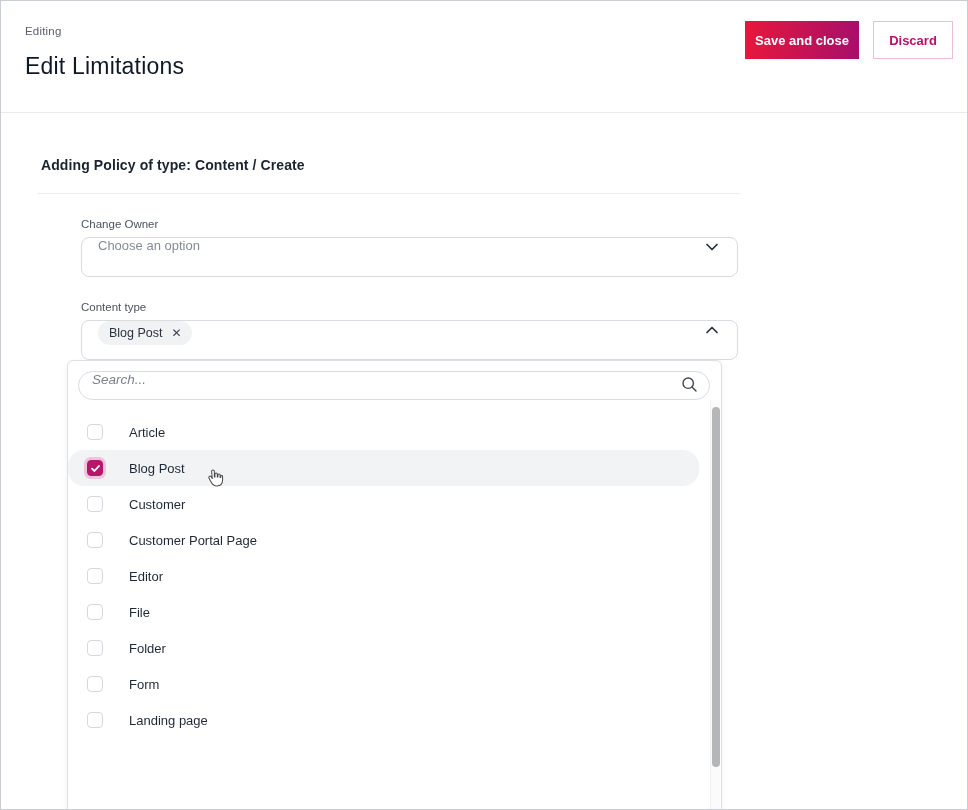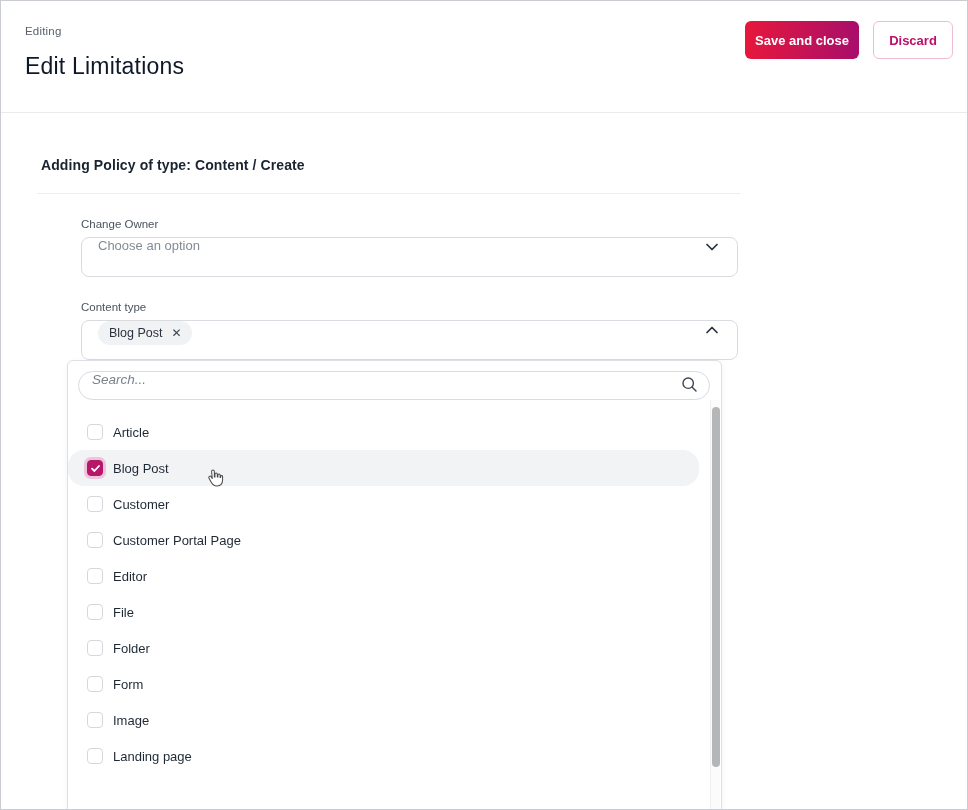--- a/index.html
+++ b/index.html
@@ -5,21 +5,21 @@
   * { margin:0; padding:0; box-sizing:border-box; }
   html,body { background:#fff; }
   body { font-family:"Liberation Sans", sans-serif; width:968px; height:810px; overflow:hidden; }
   .screen { position:relative; width:968px; height:810px; background:#ffffff; border:1px solid #c9ccd1; overflow:hidden; }
 
   
   .header { position:relative; height:112px; border-bottom:1px solid #ebebeb; padding:24px; }
   .eyebrow { font-size:11.5px; color:#59626e; letter-spacing:.2px; }
   .page-title { margin-top:16px; font-size:23px; font-weight:400; color:#0f1826; letter-spacing:.2px; }
   .header-actions { position:absolute; top:20px; right:14px; display:flex; gap:14px; }
-  .btn { height:38px; border-radius:6px; font-size:13px; font-weight:600; cursor:pointer; display:flex; align-items:center; justify-content:center; font-family:"Liberation Sans", sans-serif; }
+  .btn { height:38px; border-radius:0; font-size:13px; font-weight:600; cursor:pointer; display:flex; align-items:center; justify-content:center; font-family:"Liberation Sans", sans-serif; }
   .btn-primary { width:114px; border:none; color:#fff; background:linear-gradient(90deg,#e7173c 0%,#a80e6b 100%); }
   .btn-secondary { width:80px; background:#fff; border:1px solid #f0bcd4; color:#bd0f6a; }
 
   
   .main { padding:44px 0 0 40px; }
   .section-title { font-size:14px; font-weight:700; color:#1a2330; letter-spacing:.1px; }
   .section-divider { border:none; border-top:1px solid #ededed; margin:20px 0 0 -4px; width:703px; }
 
   .fields { margin-left:40px; width:657px; }
   .field-label { margin-top:24px; font-size:11.5px; color:#4b545f; }
@@ -39,21 +39,21 @@
   .search-input { width:100%; height:29px; border:1px solid #d8dbe0; border-radius:15px; padding:0 36px 12px 13px;
                   font-size:13.5px; color:#2a3340; font-family:"Liberation Sans", sans-serif; outline:none;font-style:italic; }
   .search-input::placeholder { color:#7a828c; }
   .search-icon { position:absolute; right:12px; top:6px; width:17px; height:17px; }
 
   .option-list { margin-top:14px; }
   .option-row { position:relative; height:36px; display:flex; align-items:center; margin:0 22px 0 0; padding-left:19px; cursor:pointer; }
   .option-row.highlight { background:#f2f3f5; border-radius:16px; }
   .checkbox { width:16px; height:16px; border:1px solid #d4d8dd; border-radius:4px; background:#fff; flex:none; }
   .checkbox.checked { background:#b5176b; border-color:#b5176b; box-shadow:0 0 0 3px #edc4da; display:flex; align-items:center; justify-content:center; }
-  .option-label { margin-left:10px; font-size:13px; color:#1f2936; }
+  .option-label { margin-left:26px; font-size:13px; color:#1f2936; }
 
   
   .scrollbar-track { position:absolute; top:39px; bottom:2px; right:1px; width:10px; background:#fbfbfb; border-left:1px solid #efefef; border-radius:0 0 5px 0; }
   .scrollbar-thumb { position:absolute; top:7px; left:1px; width:8px; height:360px; background:#b4b6b8; border-radius:4px; }
 
   
   .cursor { position:absolute; left:202px; top:465px; width:22px; height:24px; z-index:9; pointer-events:none; }
 </style>
 </head>
 <body>
@@ -138,24 +138,20 @@
         <div class="option-row">
           <span class="checkbox"></span>
           <span class="option-label">Folder</span>
         </div>
         <div class="option-row">
           <span class="checkbox"></span>
           <span class="option-label">Form</span>
         </div>
         <div class="option-row">
           <span class="checkbox"></span>
-          <span class="option-label">Image</span>
-        </div>
-        <div class="option-row">
-          <span class="checkbox"></span>
           <span class="option-label">Landing page</span>
         </div>
       </div>
 
     <div class="scrollbar-track">
       <div class="scrollbar-thumb"></div>
     </div>
   </div>
 
   <svg class="cursor" viewBox="0 0 32 32">

